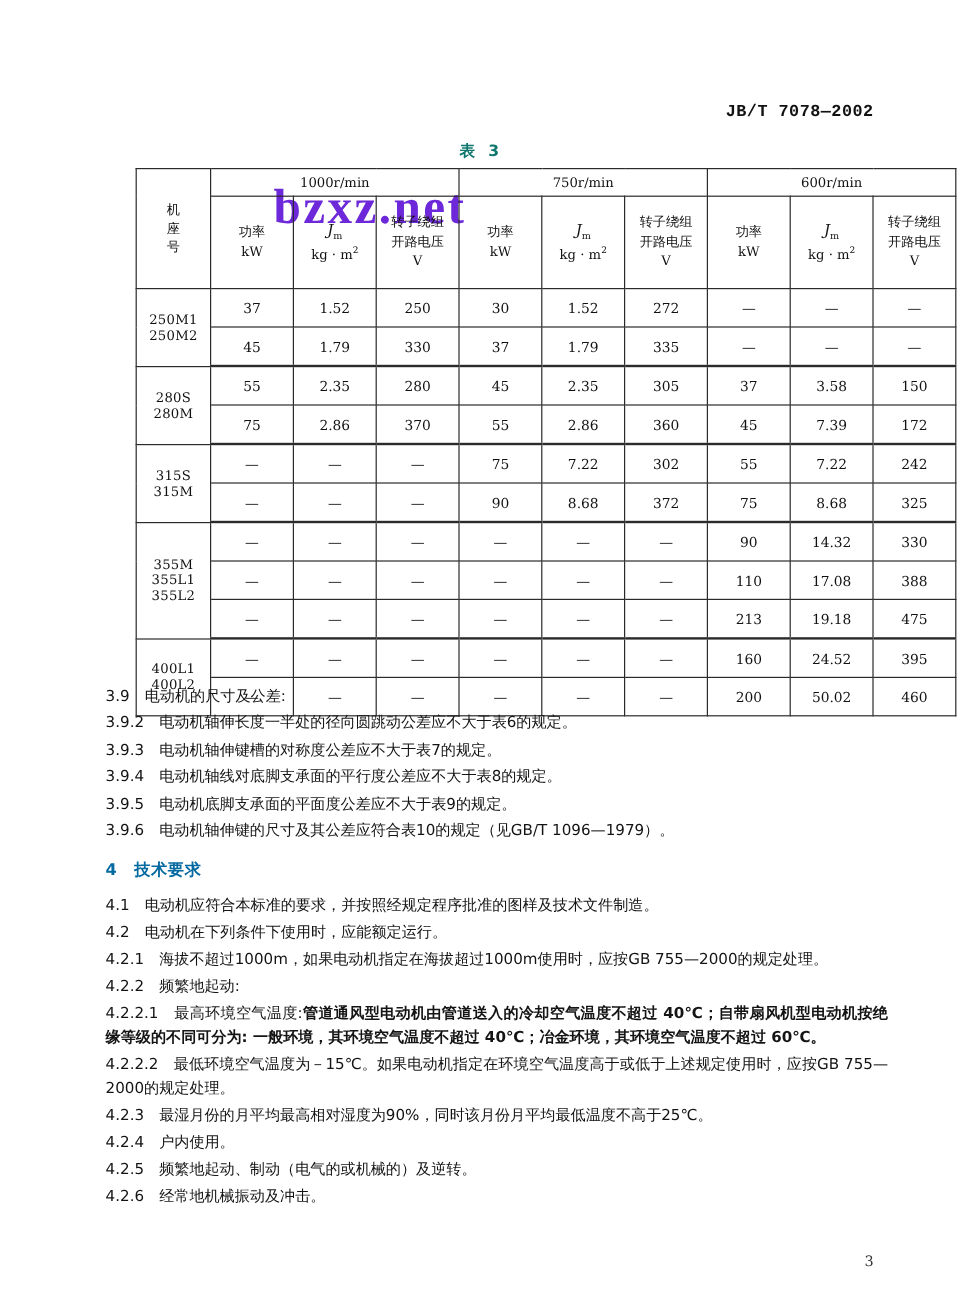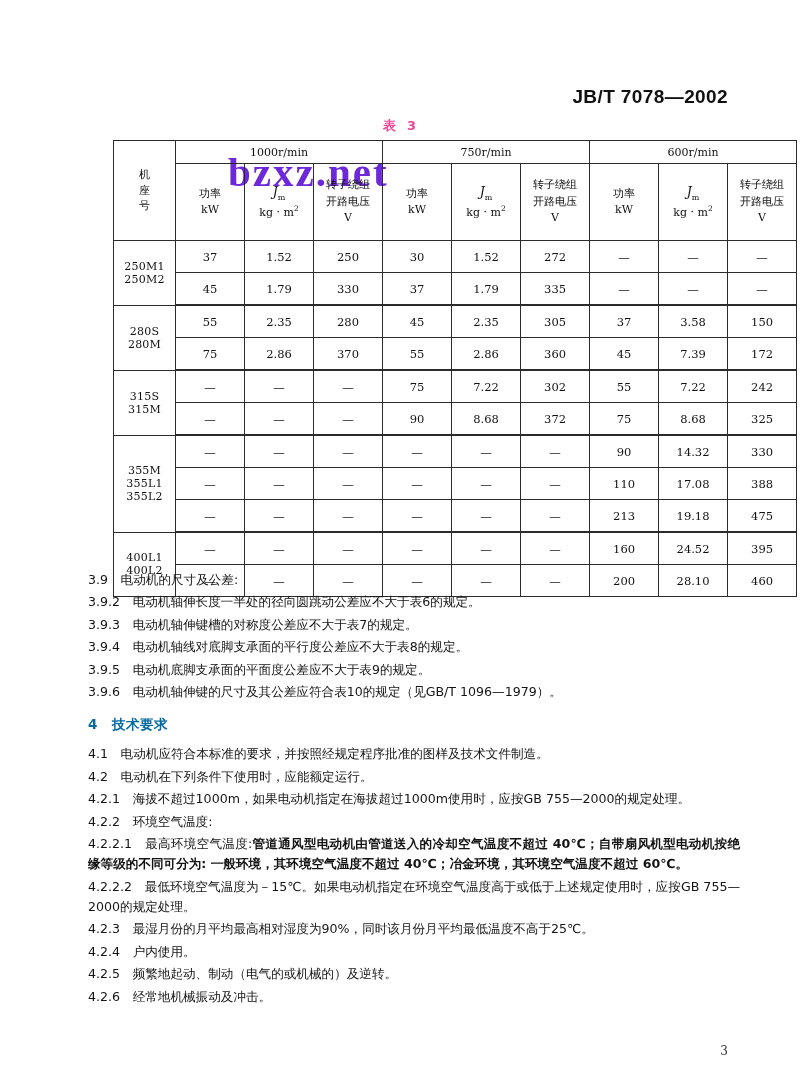--- a/index.html
+++ b/index.html
@@ -20,39 +20,39 @@
     inset: 0;
     width: 800px;
     height: 1091px;
   }
 
   
   .doc-header {
     position: absolute;
     top: 86px;
     right: 72px;
-    font-family: Liberation Sans, sans-serif;
-    font-size: 19px;
+    font-family: Liberation Mono, monospace;
+    font-size: 14px;
     font-weight: bold;
     letter-spacing: .4px;
     color: #111;
     white-space: nowrap;
   }
 
   
   .table-caption {
     position: absolute;
     top: 117px;
     left: 0;
     width: 800px;
     text-align: center;
     font-size: 13px;
     font-weight: bold;
     letter-spacing: 1px;
-    color: #ec4899;
+    color: #0f766e;
   }
   .table-caption .cap-num { margin-left: 10px; font-weight: bold; }
 
   
   .watermark {
     position: absolute;
     top: 148px;
     left: 228px;
     font-family: Liberation Serif, serif;
     font-size: 41px;
@@ -383,41 +383,41 @@
             <td class="val">395</td>
           </tr>
           <tr>
             <td class="val">—</td>
             <td class="val">—</td>
             <td class="val">—</td>
             <td class="val">—</td>
             <td class="val">—</td>
             <td class="val">—</td>
             <td class="val">200</td>
-            <td class="val">28.10</td>
+            <td class="val">50.02</td>
             <td class="val">460</td>
           </tr>
         </tbody>
     </table>
   </div>
 
   <div class="body">
     <p class="ln">3.9　电动机的尺寸及公差:</p>
     <p class="ln">3.9.2　电动机轴伸长度一半处的径向圆跳动公差应不大于表6的规定。</p>
     <p class="ln">3.9.3　电动机轴伸键槽的对称度公差应不大于表7的规定。</p>
     <p class="ln">3.9.4　电动机轴线对底脚支承面的平行度公差应不大于表8的规定。</p>
     <p class="ln">3.9.5　电动机底脚支承面的平面度公差应不大于表9的规定。</p>
     <p class="ln">3.9.6　电动机轴伸键的尺寸及其公差应符合表10的规定（见GB/T 1096—1979）。</p>
 
     <p class="sec-head">4　技术要求</p>
 
     <p class="ln">4.1　电动机应符合本标准的要求，并按照经规定程序批准的图样及技术文件制造。</p>
     <p class="ln">4.2　电动机在下列条件下使用时，应能额定运行。</p>
     <p class="ln">4.2.1　海拔不超过1000m，如果电动机指定在海拔超过1000m使用时，应按GB 755—2000的规定处理。</p>
-    <p class="ln">4.2.2　环境空气温度:</p>
+    <p class="ln">4.2.2　频繁地起动:</p>
     <p class="ln"><span>4.2.2.1　最高环境空气温度:</span><span class="bold-run">管道通风型电动机由管道送入的冷却空气温度不超过 40℃；自带扇风机型电动机按绝缘等级的不同可分为: 一般环境，其环境空气温度不超过 40℃；冶金环境，其环境空气温度不超过 60℃。</span></p>
     <p class="ln">4.2.2.2　最低环境空气温度为－15℃。如果电动机指定在环境空气温度高于或低于上述规定使用时，应按GB 755—2000的规定处理。</p>
     <p class="ln">4.2.3　最湿月份的月平均最高相对湿度为90%，同时该月份月平均最低温度不高于25℃。</p>
     <p class="ln">4.2.4　户内使用。</p>
     <p class="ln">4.2.5　频繁地起动、制动（电气的或机械的）及逆转。</p>
     <p class="ln">4.2.6　经常地机械振动及冲击。</p>
   </div>
 
   <div class="page-num">3</div>
 </div>

